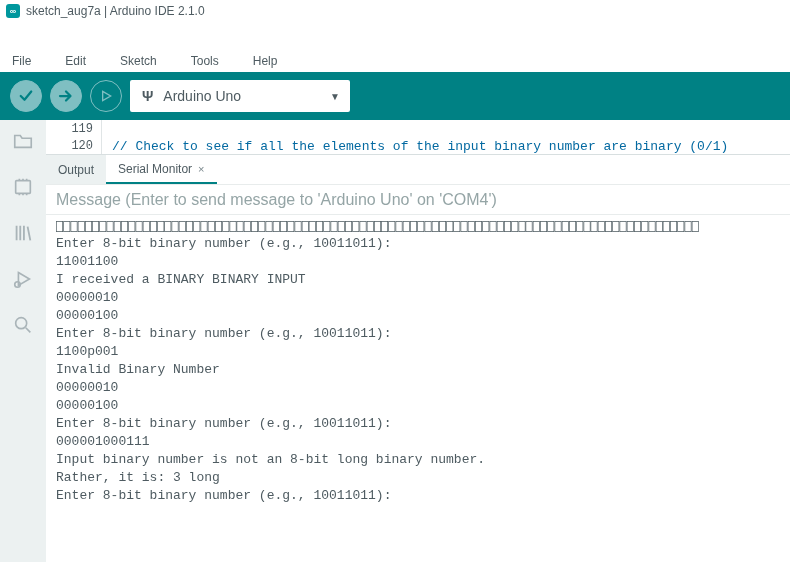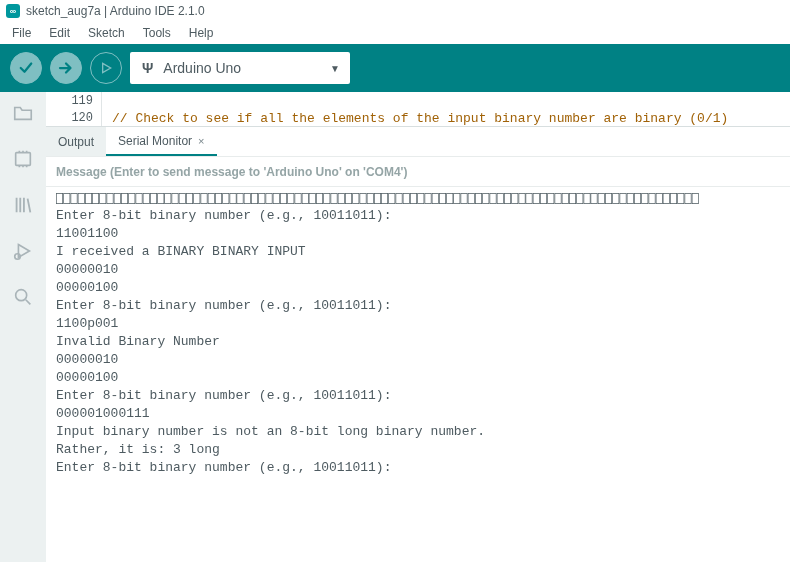--- a/index.html
+++ b/index.html
@@ -30,22 +30,23 @@
       justify-content: center;
       color: #fff;
       font-size: 9px;
       font-weight: bold;
     }
     .menubar {
       height: 22px;
       display: flex;
       align-items: center;
       padding: 0 4px;
-      gap: 2px;
-      font-size: 12px;
+      gap: 18px;
+      font-size: 12px;
+      margin-top: 28px;
     }
     .menubar span {
       padding: 2px 8px;
       cursor: default;
     }
     .toolbar {
       height: 48px;
       background: #008184;
       display: flex;
       align-items: center;
@@ -151,21 +152,21 @@
     .gutter-border {
       width: 1px;
       background: #e0e5e6;
       margin-right: 10px;
     }
     .code-lines {
       line-height: 17px;
       padding-top: 1px;
       white-space: pre;
     }
-    .c-comment { color: #a16207; }
+    .c-comment { color: #0369a1; }
     .bottom-panel {
       flex: 1;
       display: flex;
       flex-direction: column;
       border-top: 1px solid #d8dfe0;
       background: #fff;
     }
     .bottom-tabs {
       height: 30px;
       display: flex;
@@ -195,22 +196,21 @@
     .serial-input-row {
       height: 30px;
       display: flex;
       align-items: center;
       padding: 0 10px;
       border-bottom: 1px solid #e8ecec;
     }
     .serial-input {
       flex: 1;
       color: #95a5a6;
-      font-size: 12px;
-      font-weight: bold;
+      font-size: 16px;
     }
     .serial-output {
       flex: 1;
       padding: 6px 10px;
       font-family: Consolas, "Courier New", monospace;
       font-size: 13px;
       line-height: 18px;
       color: #4e5b61;
       overflow: hidden;
     }

